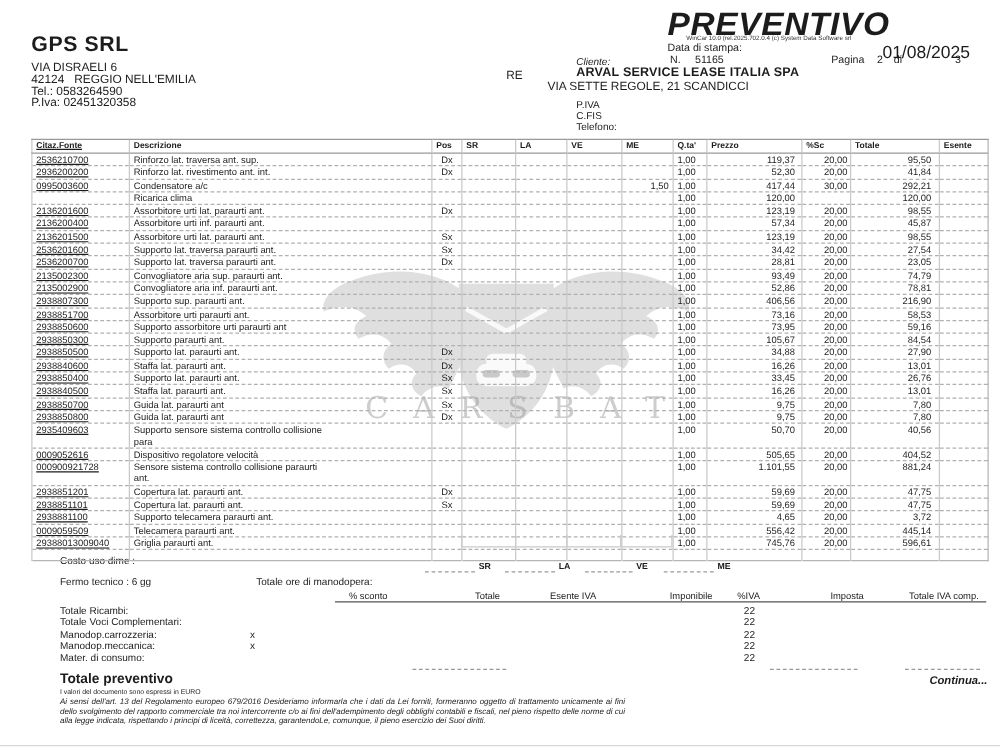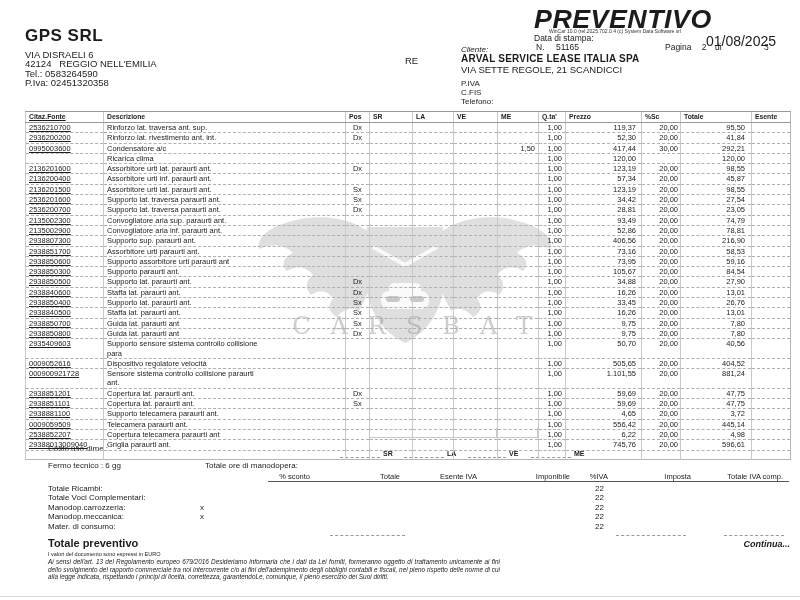--- a/index.html
+++ b/index.html
@@ -15,40 +15,40 @@
   
   .doc-title{left:534px;top:4px;font-size:26px;font-weight:bold;font-style:italic;letter-spacing:.5px;transform:scaleX(1.03);transform-origin:left;}
   .soft-line{left:549px;top:28px;font-size:5px;color:#333;white-space:nowrap;}
   .date-label{left:534px;top:33px;font-size:8.5px;}
   .date-value{left:689px;top:33px;width:87px;text-align:right;font-size:14px;}
   .numline{top:42px;font-size:8.5px;}
   
   .re-code{left:405px;top:55px;font-size:9.5px;}
   .cli-label{left:461px;top:45px;font-size:8px;font-style:italic;}
   .cli-name{left:461px;top:53px;font-size:10px;font-weight:bold;letter-spacing:.2px;}
-  .cli-addr{left:461px;top:64px;font-size:9.5px;}
+  .cli-addr{left:438px;top:64px;font-size:9.5px;}
   .cli-meta{left:461px;font-size:8px;}
   
   .wm{z-index:1;pointer-events:none;}
   .wm-letters{left:252px;top:312px;width:300px;text-align:right;font-family:"DejaVu Serif",serif;
     font-size:24px;letter-spacing:20px;color:rgba(150,150,150,.48);white-space:nowrap;}
   
   table.items{position:absolute;left:25px;top:111px;width:765px;border-collapse:collapse;table-layout:fixed;
     z-index:2;border:1px solid #b5b5b5;}
   table.items th,table.items td{border-left:1px solid #c9c9c9;padding:0 3px;overflow:hidden;
     white-space:nowrap;font-size:7.5px;line-height:9.3px;height:9.3px;vertical-align:top;font-weight:normal;}
   table.items thead th{border-top:1px solid #999;border-bottom:1px solid #999;font-size:6.8px;font-weight:bold;height:10px;text-align:left;}
   table.items tbody td{border-bottom:1px dashed #b0b0b0;}
   table.items tr.blank-row td{border-bottom:none;height:8px;}
   .c-code{font-size:6.4px;text-decoration:underline;}
   .c-desc{white-space:pre-line !important;}
   .c-pos{text-align:center;}
   .c-sr,.c-la,.c-ve{text-align:center;}
   .c-me{text-align:right;}
-  .c-qty{text-align:right;padding-right:3px !important;}
+  .c-qty{padding-right:3px !important;}
   .c-price{text-align:right;padding-right:5px !important;}
   .c-disc{text-align:right;padding-right:2px !important;}
   .c-total{text-align:right;padding-right:6px !important;}
   th.c-qty,th.c-price,th.c-disc,th.c-total{text-align:right;}
   th.c-pos,th.c-sr,th.c-la,th.c-ve,th.c-me{text-align:center;}
   
   .ext{left:369px;top:428px;width:169px;height:9px;display:flex;z-index:2;border-bottom:1px solid #c9c9c9;}
   .ext span{display:block;border-left:1px solid #c9c9c9;}
   .ext span:last-child{border-right:1px solid #c9c9c9;}
   
@@ -539,34 +539,20 @@
         <td class="c-la"></td>
         <td class="c-ve"></td>
         <td class="c-me"></td>
         <td class="c-qty">1,00</td>
         <td class="c-price">556,42</td>
         <td class="c-disc">20,00</td>
         <td class="c-total">445,14</td>
         <td class="c-exempt"></td>
       </tr>
       <tr>
-        <td class="c-code">2538852207</td>
-        <td class="c-desc">Copertura telecamera paraurti ant</td>
-        <td class="c-pos"></td>
-        <td class="c-sr"></td>
-        <td class="c-la"></td>
-        <td class="c-ve"></td>
-        <td class="c-me"></td>
-        <td class="c-qty">1,00</td>
-        <td class="c-price">6,22</td>
-        <td class="c-disc">20,00</td>
-        <td class="c-total">4,98</td>
-        <td class="c-exempt"></td>
-      </tr>
-      <tr>
         <td class="c-code">29388013009040</td>
         <td class="c-desc">Griglia paraurti ant.</td>
         <td class="c-pos"></td>
         <td class="c-sr"></td>
         <td class="c-la"></td>
         <td class="c-ve"></td>
         <td class="c-me"></td>
         <td class="c-qty">1,00</td>
         <td class="c-price">745,76</td>
         <td class="c-disc">20,00</td>

